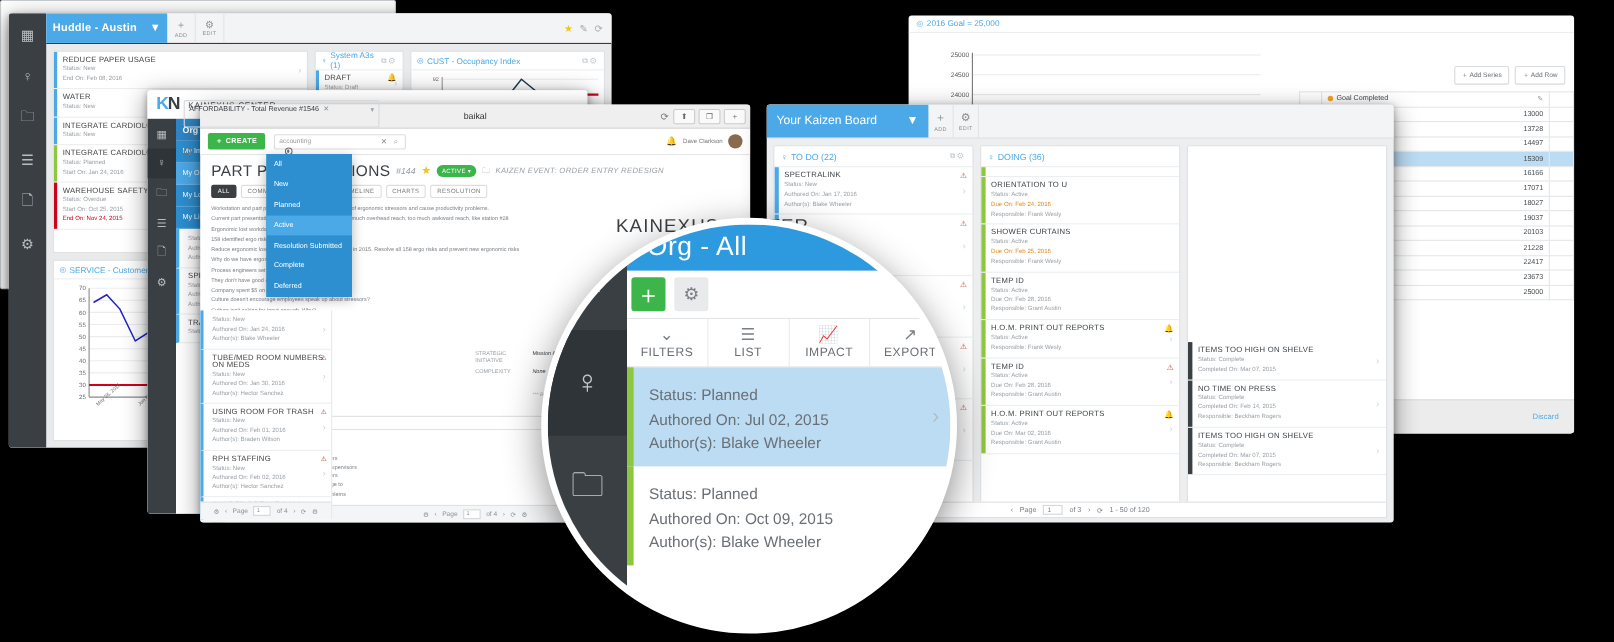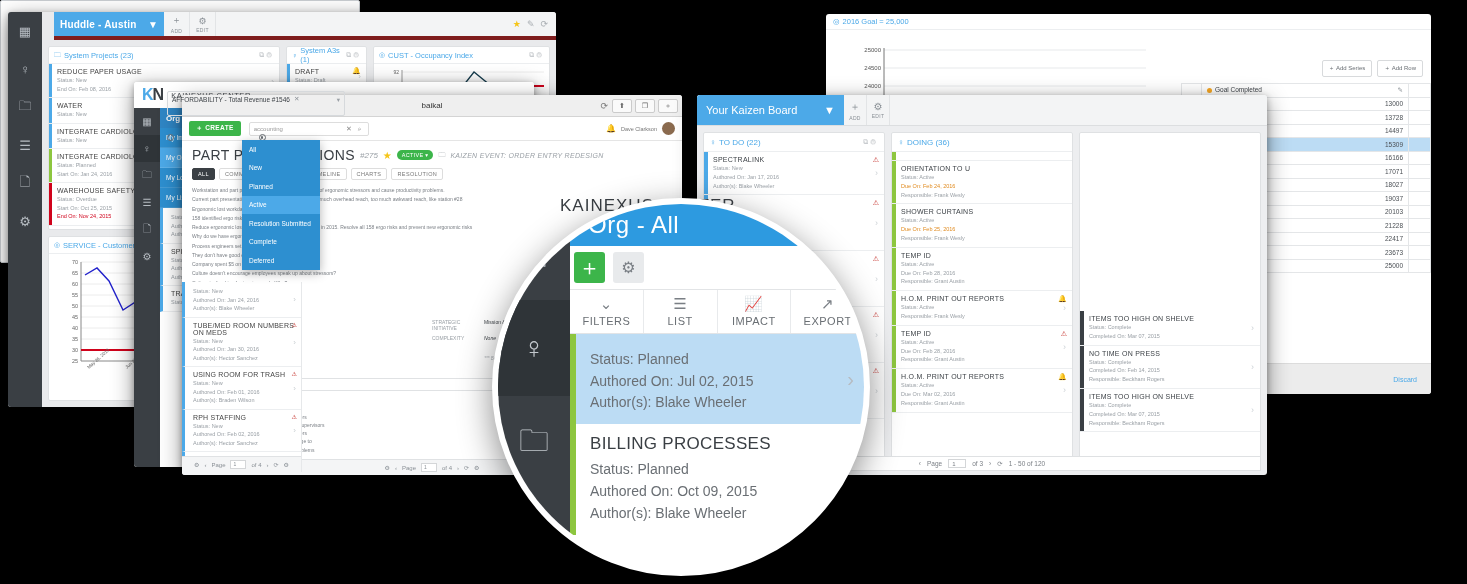--- a/index.html
+++ b/index.html
@@ -14,21 +14,21 @@
 
   .win { position:absolute; background:#fff; border-radius:3px;
          box-shadow:0 6px 22px rgba(0,0,0,.45), 0 2px 6px rgba(0,0,0,.3); }
 
   
   #dash { left:8px; top:12px; width:548px; height:395px; background:#e9eaec; overflow:hidden;}
   .dash-rail { position:absolute; left:0; top:0; width:34px; height:100%; background:#3a3f44; }
   .rail-ico { width:34px; height:38px; display:flex; align-items:center; justify-content:center;
               color:#b6bcc2; font-size:13px; }
   .dash-top { position:absolute; left:34px; top:0; right:0; height:28px; background:#f3f4f5;
-              border-bottom:4px solid #7f1d1d; display:flex; align-items:stretch;margin-left:12px; }
+              border-bottom:1px solid #7f1d1d; display:flex; align-items:stretch; }
   .dash-sel { width:110px; background:#4ca9e8; color:#fff; font-size:10px; display:flex;
               align-items:center; padding:0 6px; justify-content:space-between; }
   .dash-sel span.t { font-weight:bold; letter-spacing:.2px; }
   .dash-btn { width:26px; border-right:1px solid #e2e4e6; display:flex; flex-direction:column;
               align-items:center; justify-content:center; color:#8a9096; font-size:9px; }
   .dash-btn .lbl { font-size:5px; letter-spacing:.3px; margin-top:1px; }
   .dash-top-right { margin-left:auto; display:flex; align-items:center; gap:6px; padding-right:8px;
                     font-size:9px; color:#a8adb2; }
   .dash-body { position:absolute; left:34px; top:28px; right:0; bottom:0; padding:6px; display:flex; gap:6px; }
   .card { background:#fff; border:1px solid #dfe1e3; border-radius:2px; flex:1; overflow:hidden; }
@@ -256,25 +256,20 @@
       <div class="dash-top-right">
         <span style="color:#f5c518">★</span>
         <span>✎</span>
         <span>⟳</span>
       </div>
     </div>
     <div class="dash-body">
 
       <div style="flex:1;display:flex;flex-direction:column;gap:6px;">
         <div class="card">
-          <div class="card-hd">
-            <span class="ic">🗀</span>
-            <span>System Projects (23)</span>
-            <span class="tools">⧉⚙</span>
-          </div>
           <div class="li">
               <div class="bar" style="background:#4ca9e8"></div>
             <div class="ti">REDUCE PAPER USAGE</div>
             <div class="sub">
               <span>Status: New</span><br><span>End On: Feb 08, 2016</span>
             </div>
               <span class="chev">›</span>
             </div>
           <div class="li">
               <div class="bar" style="background:#4ca9e8"></div>
@@ -483,21 +478,21 @@
       </div>
       <div class="rt">
         <span class="warn-red" style="font-size:8px">🔔</span>
         <span style="font-size:5.5px;color:#777">Dave Clarkson</span>
         <span class="avatar"></span>
       </div>
     </div>
 
     <div class="doc-title">
       <h1>PART PRESENTATIONS</h1>
-      <span class="num">#275</span>
+      <span class="num">#144</span>
       <span style="color:#f5c518;font-size:10px">★</span>
       <span class="pill"><span>ACTIVE</span> ▾</span>
       <span style="color:#9aa0a6;font-size:7px">🗀</span>
       <span class="crumb">KAIZEN EVENT: ORDER ENTRY REDESIGN</span>
     </div>
 
     <div class="tabs">
       <div class="tab sel">ALL</div>
       <div class="tab">COMMENTS</div>
       <div class="tab">TASKS</div>
@@ -1032,21 +1027,20 @@
       </div>
       <div class="lz-card sel">
         <div class="sub">
           <span>Status: Planned</span><br>
           <span>Authored On: Jul 02, 2015</span><br>
           <span>Author(s): Blake Wheeler</span>
         </div>
         <span class="chev">›</span>
       </div>
       <div class="lz-card">
-        <div class="ti">BILLING PROCESSES</div>
         <div class="sub">
           <span>Status: Planned</span><br>
           <span>Authored On: Oct 09, 2015</span><br>
           <span>Author(s): Blake Wheeler</span>
         </div>
       </div>
     </div>
   </div>
 
 </div>

